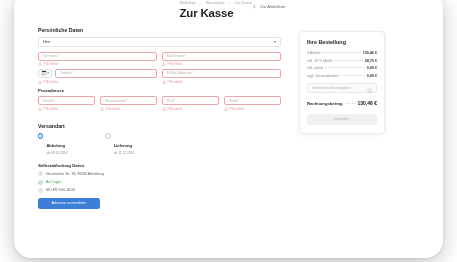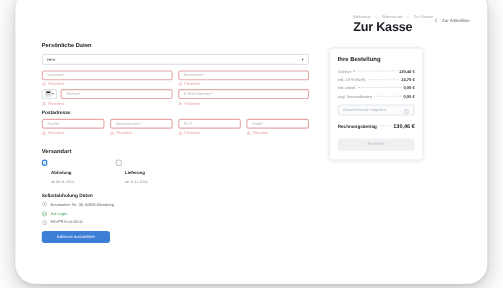--- a/index.html
+++ b/index.html
@@ -32,22 +32,21 @@
     inset: 0;
     background: #ffffff;
     padding: 10px 16px 0 24px;
     box-sizing: border-box;
   }
 
   
   .topbar {
     display: flex;
     align-items: flex-start;
-    justify-content: flex-end;
-    margin-top: 12px;
+    justify-content: center;
   }
   .breadcrumb {
     font-size: 3.6px;
     color: #9aa1a9;
     letter-spacing: 0.15px;
     white-space: nowrap;
     line-height: 6px;
   }
   .breadcrumb .sep { margin: 0 2px; color: #c3c8cd; }
   .breadcrumb .cur { color: #9aa1a9; }

